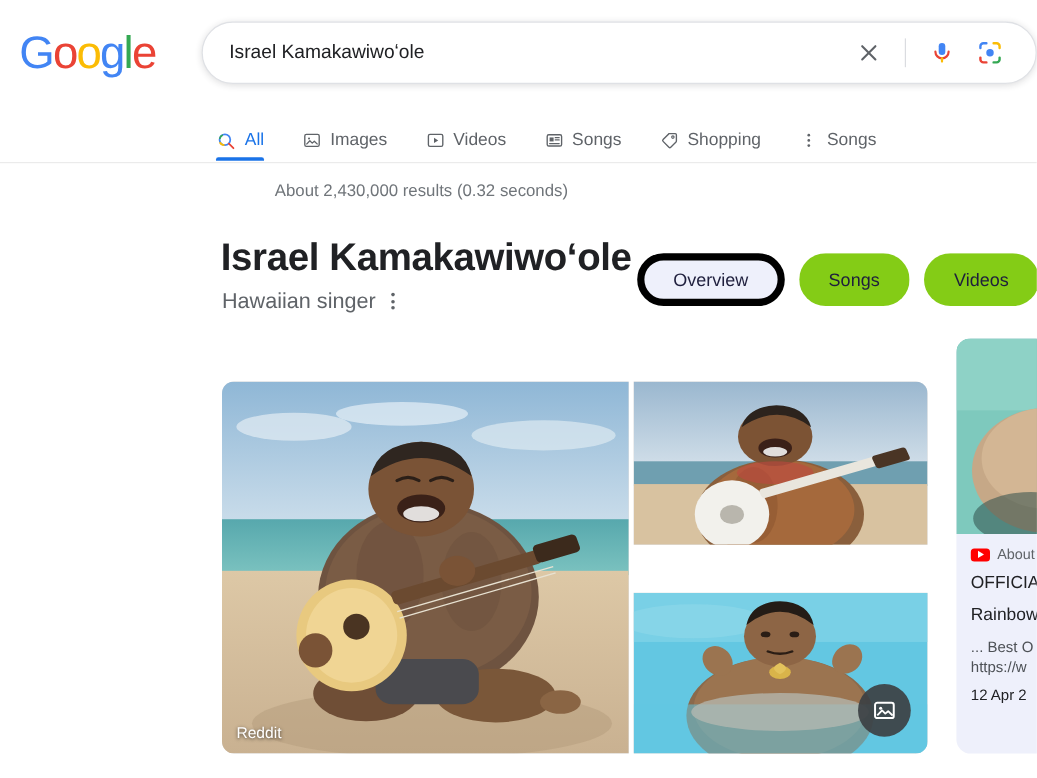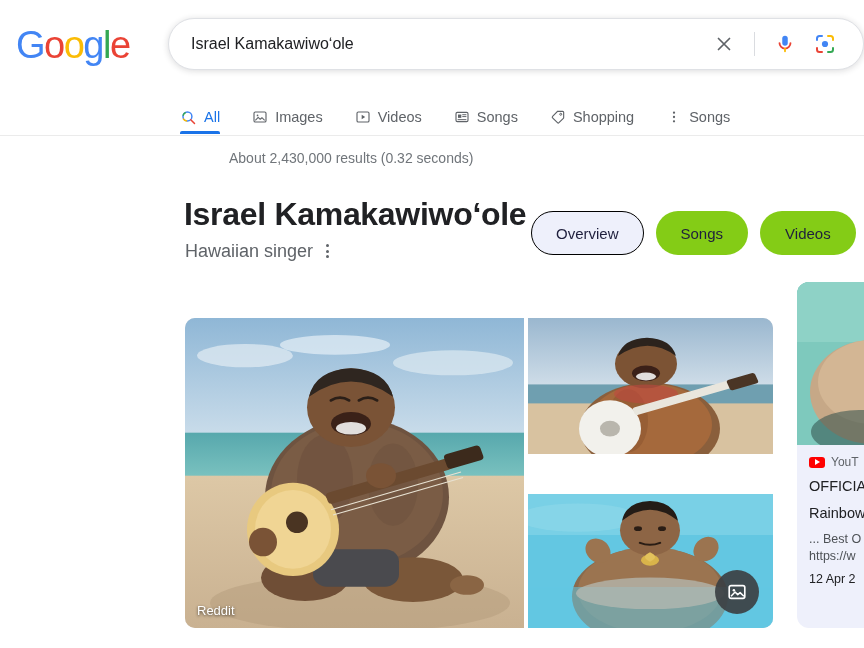--- a/index.html
+++ b/index.html
@@ -97,21 +97,21 @@
   .pill {
     height: 44px; padding: 0 24px;
     border-radius: 22px;
     background: #84cc16;
     color: #1f1f3d;
     font-size: 15px;
     display: flex; align-items: center; justify-content: center;
     cursor: pointer; white-space: nowrap; border: 1px solid transparent;
   }
   .pill.selected {
-    background: #eef0fb; border: 1px solid #000000;
+    background: #eef0fb; border: 6px solid #000000;
   }
 
   
   .grid {
     position: absolute; left: 185px; top: 282px;
     width: 592px; height: 346px;
     display: grid;
     grid-template-columns: 339px 245px;
     grid-template-rows: 172px 170px;
     gap: 4px;
@@ -413,21 +413,21 @@
         <rect y="0" width="150" height="60" fill="#8ed2c6"></rect>
         <ellipse cx="75" cy="110" rx="62" ry="52" fill="#c6a887"></ellipse>
         <ellipse cx="75" cy="100" rx="54" ry="42" fill="#d3b694"></ellipse>
         <ellipse cx="62" cy="150" rx="48" ry="22" fill="#2f4f4a" opacity=".55"></ellipse>
       </svg>
 
     </div>
     <div class="vbody">
       <div class="vsrc">
         <span class="yt-ic"></span>
-        <span>YouT</span>
+        <span>About</span>
       </div>
       <div class="vtitle">OFFICIA</div>
       <div class="vtitle">Rainbow</div>
       <div class="vsnippet">... Best O</div>
       <div class="vurl">https://w</div>
       <div class="vdate">12 Apr 2</div>
     </div>
   </div>
 
 </div>

